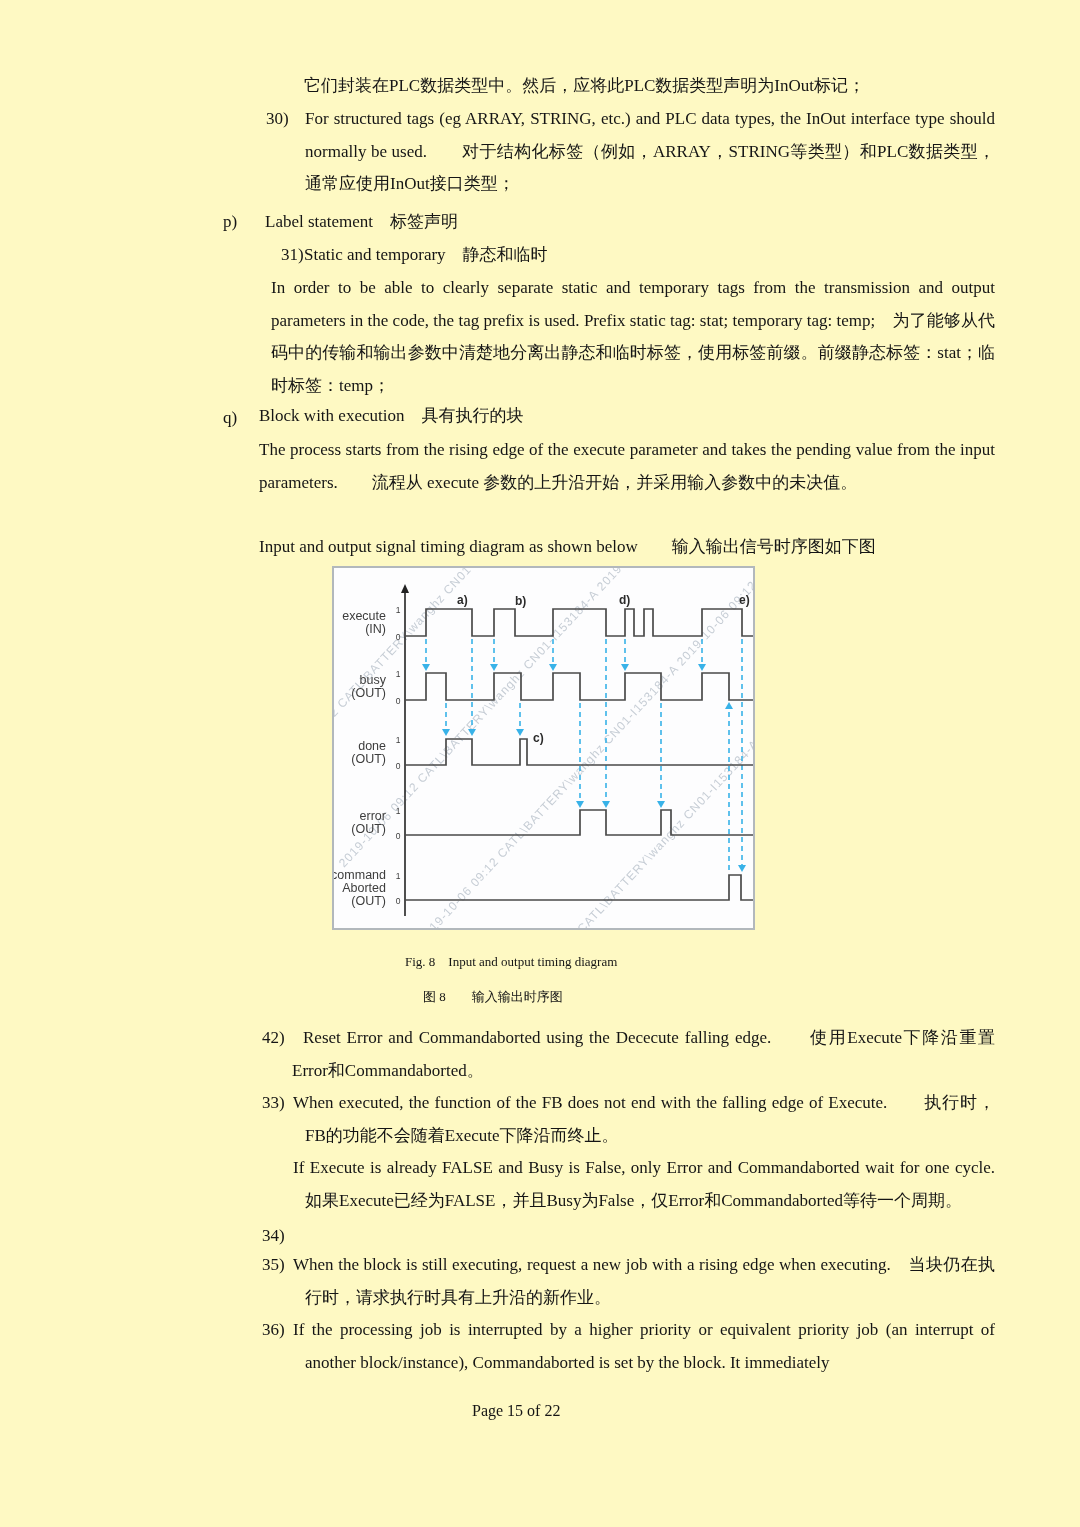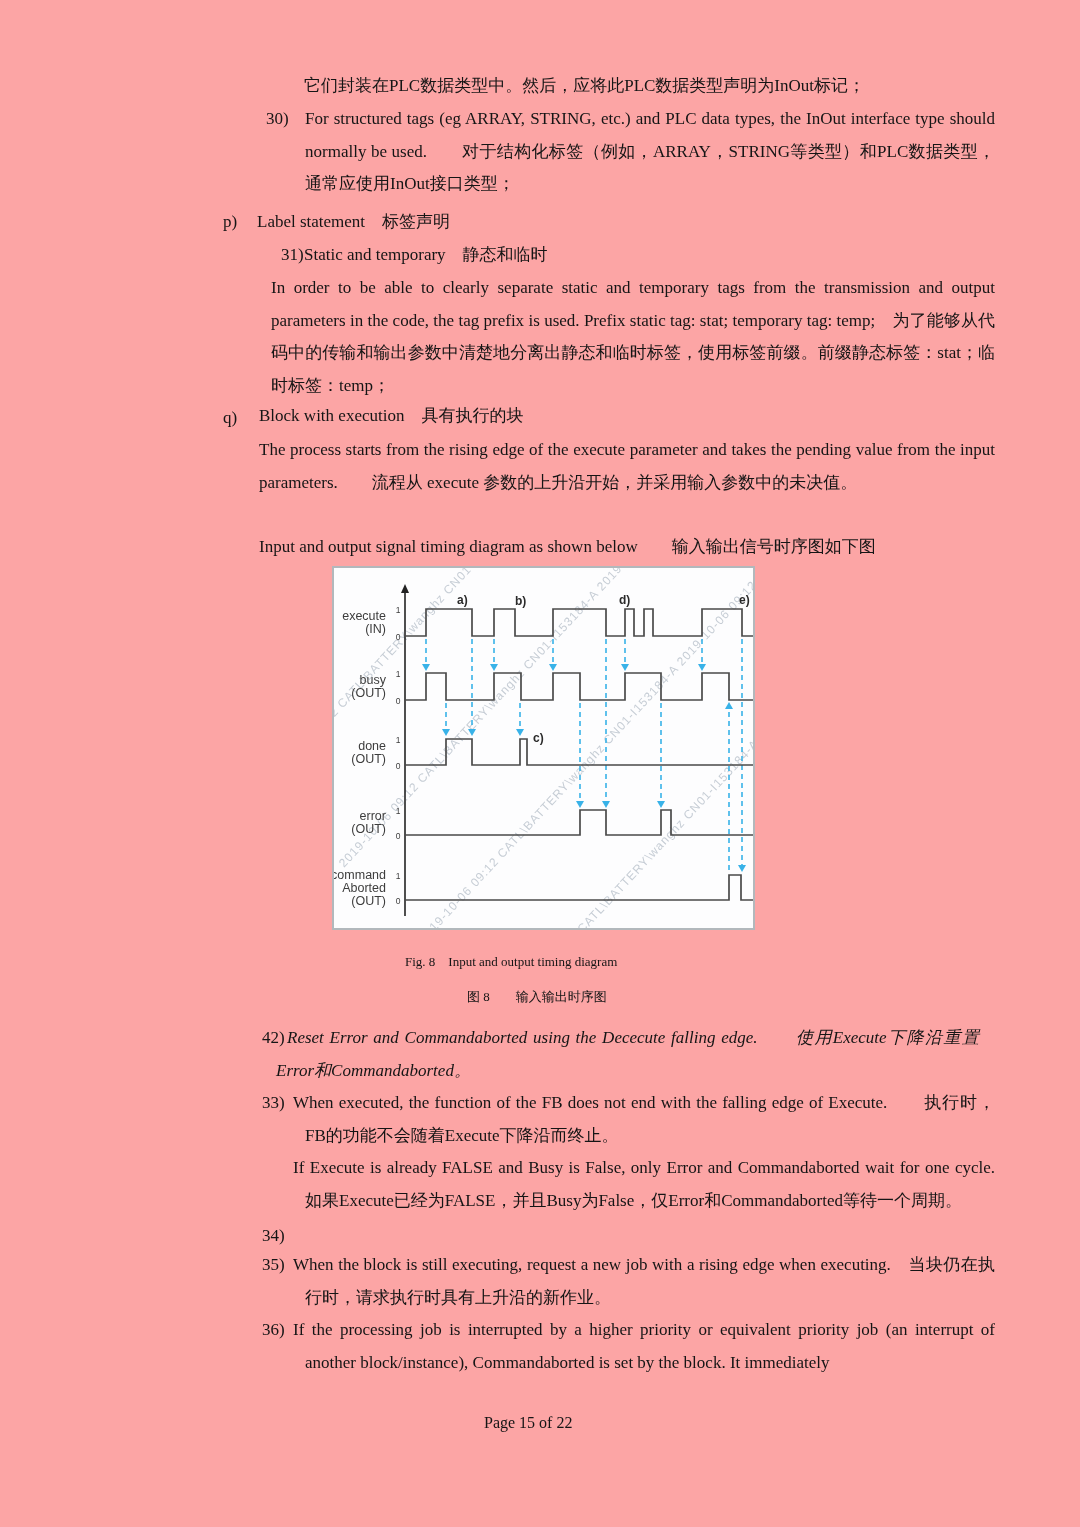--- a/index.html
+++ b/index.html
@@ -1,45 +1,45 @@
 <!DOCTYPE html>
 <html><head>
 <meta charset="utf-8">
 <style>
   html,body { margin:0; padding:0; background:#ffffff; }
   .page {
-    position:relative; width:1080px; height:1527px; background:#fca5a5;
+    position:relative; width:1080px; height:1527px; background:#fef9c3;
     font-family:"Liberation Serif", serif; color:#151515; overflow:hidden;
   }
   .ln {
     position:absolute; margin:0; font-size:17px; line-height:32.6px;
     text-align:justify; text-justify:inter-word;
   }
   .one { white-space:nowrap; text-align:left; }
   .mk { position:absolute; margin:0; font-size:17px; line-height:32.6px; white-space:nowrap; }
   .cap { position:absolute; margin:0; font-size:13px; line-height:24px; white-space:nowrap; }
-  .footer { position:absolute; margin:16px; font-size:16px; white-space:nowrap;text-align:right; }
+  .footer { position:absolute; margin:4px; font-size:16px; white-space:nowrap;text-align:right; }
   .figure {
     position:absolute; left:332px; top:566px; width:423px; height:364px;
     border:2px solid #b2b8bc; background:#fdfdfe; box-sizing:border-box;
   }
   .figure svg { position:absolute; left:0; top:0; }
 </style>
 </head>
 <body>
 
 <div class="page">
 
   <p class="ln one" style="left:304px; top:70px;">它们封装在PLC数据类型中。然后，应将此PLC数据类型声明为InOut标记；</p>
 
   <p class="mk" style="left:266px; top:103px;">30)</p>
   <p class="ln" style="left:305px; top:103px; width:690px;">For structured tags (eg ARRAY, STRING, etc.) and PLC data types, the InOut interface type should normally be used.　　对于结构化标签（例如，ARRAY，STRING等类型）和PLC数据类型，通常应使用InOut接口类型；</p>
 
   <p class="mk" style="left:223px; top:206px;">p)</p>
-  <p class="ln one" style="left:257px; top:206px;">Label statement　标签声明</p>
+  <p class="ln one" style="left:265px; top:206px;">Label statement　标签声明</p>
 
   <p class="mk" style="left:259px; top:239px;margin-left:22px;">31)</p>
   <p class="ln one" style="left:304px; top:239px;">Static and temporary　静态和临时</p>
 
   <p class="ln" style="left:271px; top:272px; width:724px;">In order to be able to clearly separate static and temporary tags from the transmission and output parameters in the code, the tag prefix is used. Prefix static tag: stat; temporary tag: temp;　为了能够从代码中的传输和输出参数中清楚地分离出静态和临时标签，使用标签前缀。前缀静态标签：stat；临时标签：temp；</p>
 
   <p class="mk" style="left:223px; top:402px;">q)</p>
   <p class="ln one" style="left:259px; top:392px;margin-top:8px;">Block with execution　具有执行的块</p>
 
   <p class="ln one" style="left:259px; top:531px;">Input and output signal timing diagram as shown below　　输入输出信号时序图如下图</p>
@@ -110,24 +110,24 @@
         <text x="64" y="336" text-anchor="middle" fill="#3d3d3d" font-size="8.5" font-family="&quot;Liberation Sans&quot;, sans-serif">0</text>
         <text x="123" y="36" fill="#2b2b2b" font-size="12" font-weight="bold" font-family="&quot;Liberation Sans&quot;, sans-serif">a)</text>
         <text x="181" y="37" fill="#2b2b2b" font-size="12" font-weight="bold" font-family="&quot;Liberation Sans&quot;, sans-serif">b)</text>
         <text x="199" y="174" fill="#2b2b2b" font-size="12" font-weight="bold" font-family="&quot;Liberation Sans&quot;, sans-serif">c)</text>
         <text x="285" y="36" fill="#2b2b2b" font-size="12" font-weight="bold" font-family="&quot;Liberation Sans&quot;, sans-serif">d)</text>
         <text x="405" y="36" fill="#2b2b2b" font-size="12" font-weight="bold" font-family="&quot;Liberation Sans&quot;, sans-serif">e)</text>
       </svg>
   </div>
 
   <p class="cap" style="left:405px; top:950px;">Fig. 8　Input and output timing diagram</p>
-  <p class="cap" style="left:423px; top:985px;margin-left:44px;">图 8　　输入输出时序图</p>
+  <p class="cap" style="left:423px; top:985px;">图 8　　输入输出时序图</p>
 
   <p class="mk" style="left:262px; top:1022px;">42)</p>
-  <p class="ln" style="left:276px; top:1022px; width:703px; text-indent:11px;font-style:italic;">Reset Error and Commandaborted using the Dececute falling edge.　　使用Execute下降沿重置Error和Commandaborted。</p>
+  <p class="ln" style="left:292px; top:1022px; width:703px; text-indent:11px;">Reset Error and Commandaborted using the Dececute falling edge.　　使用Execute下降沿重置Error和Commandaborted。</p>
 
   <p class="mk" style="left:262px; top:1087px;">33)</p>
   <p class="ln" style="left:305px; top:1087px; width:690px; text-indent:-12px;">When executed, the function of the FB does not end with the falling edge of Execute.　　执行时，FB的功能不会随着Execute下降沿而终止。</p>
 
   <p class="mk" style="left:262px; top:1220px;">34)</p>
   <p class="ln" style="left:305px; top:1152px; width:690px; text-indent:-12px;">If Execute is already FALSE and Busy is False, only Error and Commandaborted wait for one cycle.　　如果Execute已经为FALSE，并且Busy为False，仅Error和Commandaborted等待一个周期。</p>
 
   <p class="mk" style="left:262px; top:1249px;">35)</p>
   <p class="ln" style="left:305px; top:1249px; width:690px; text-indent:-12px;">When the block is still executing, request a new job with a rising edge when executing.　当块仍在执行时，请求执行时具有上升沿的新作业。</p>
 

